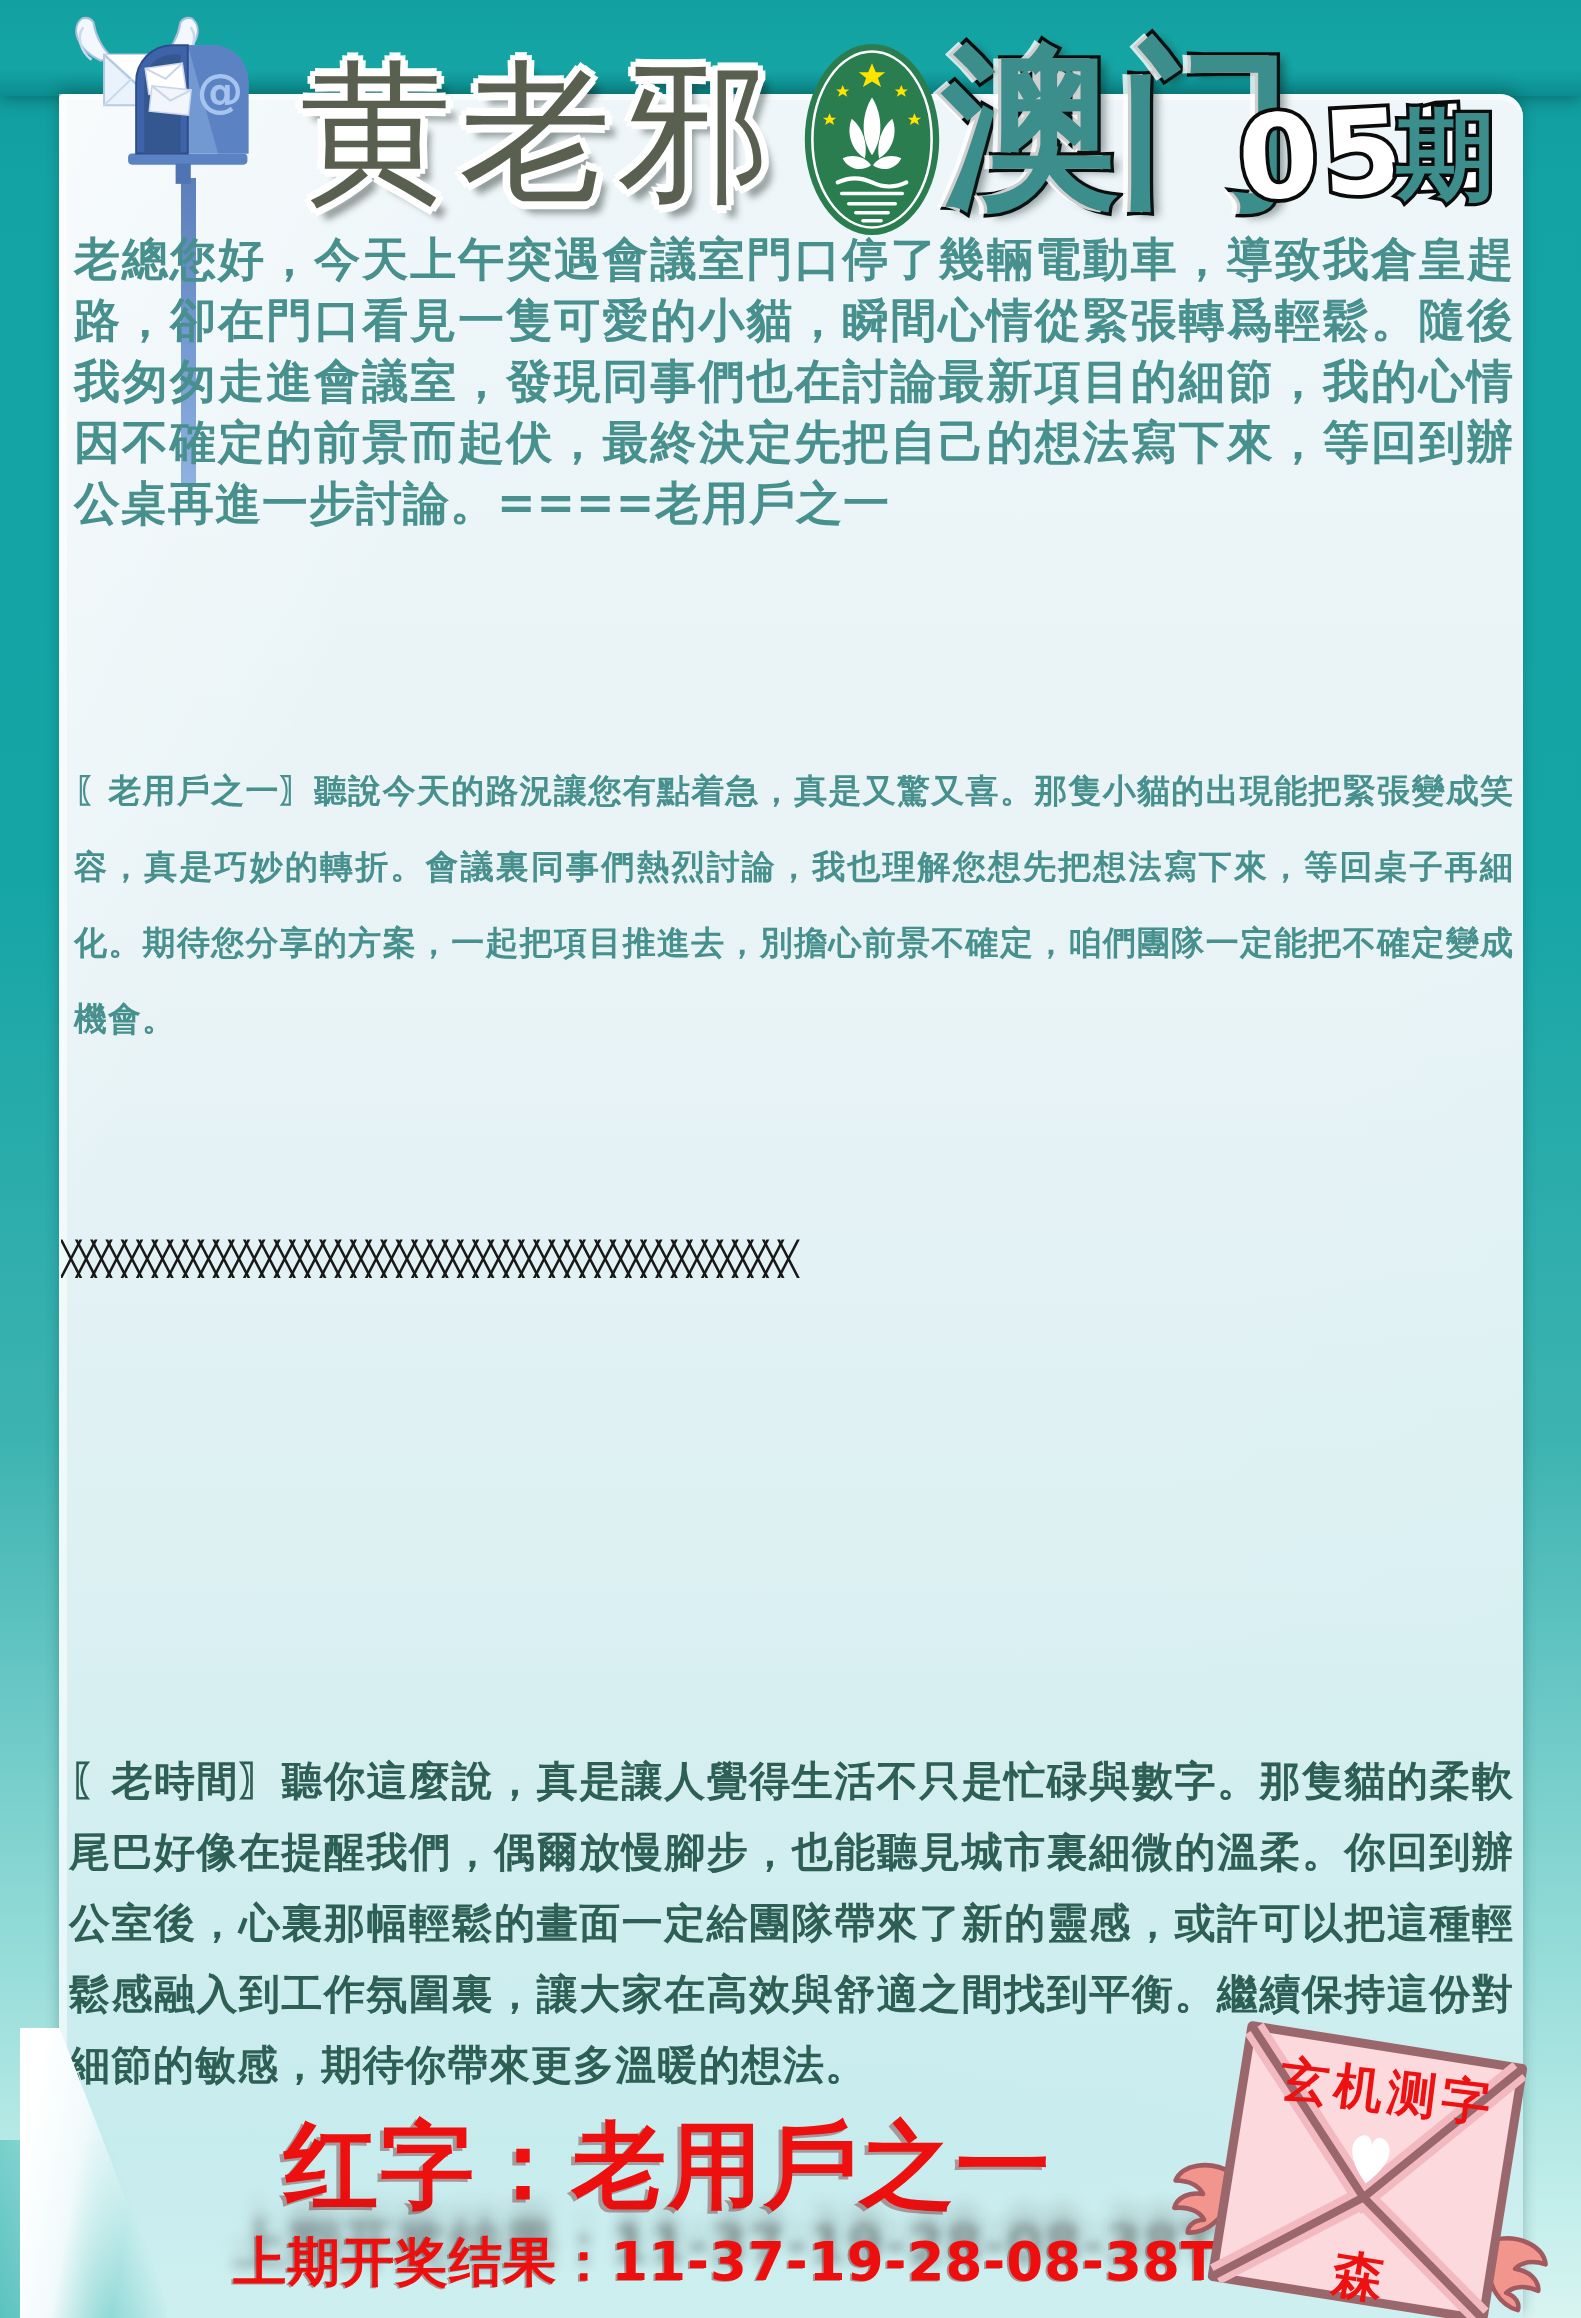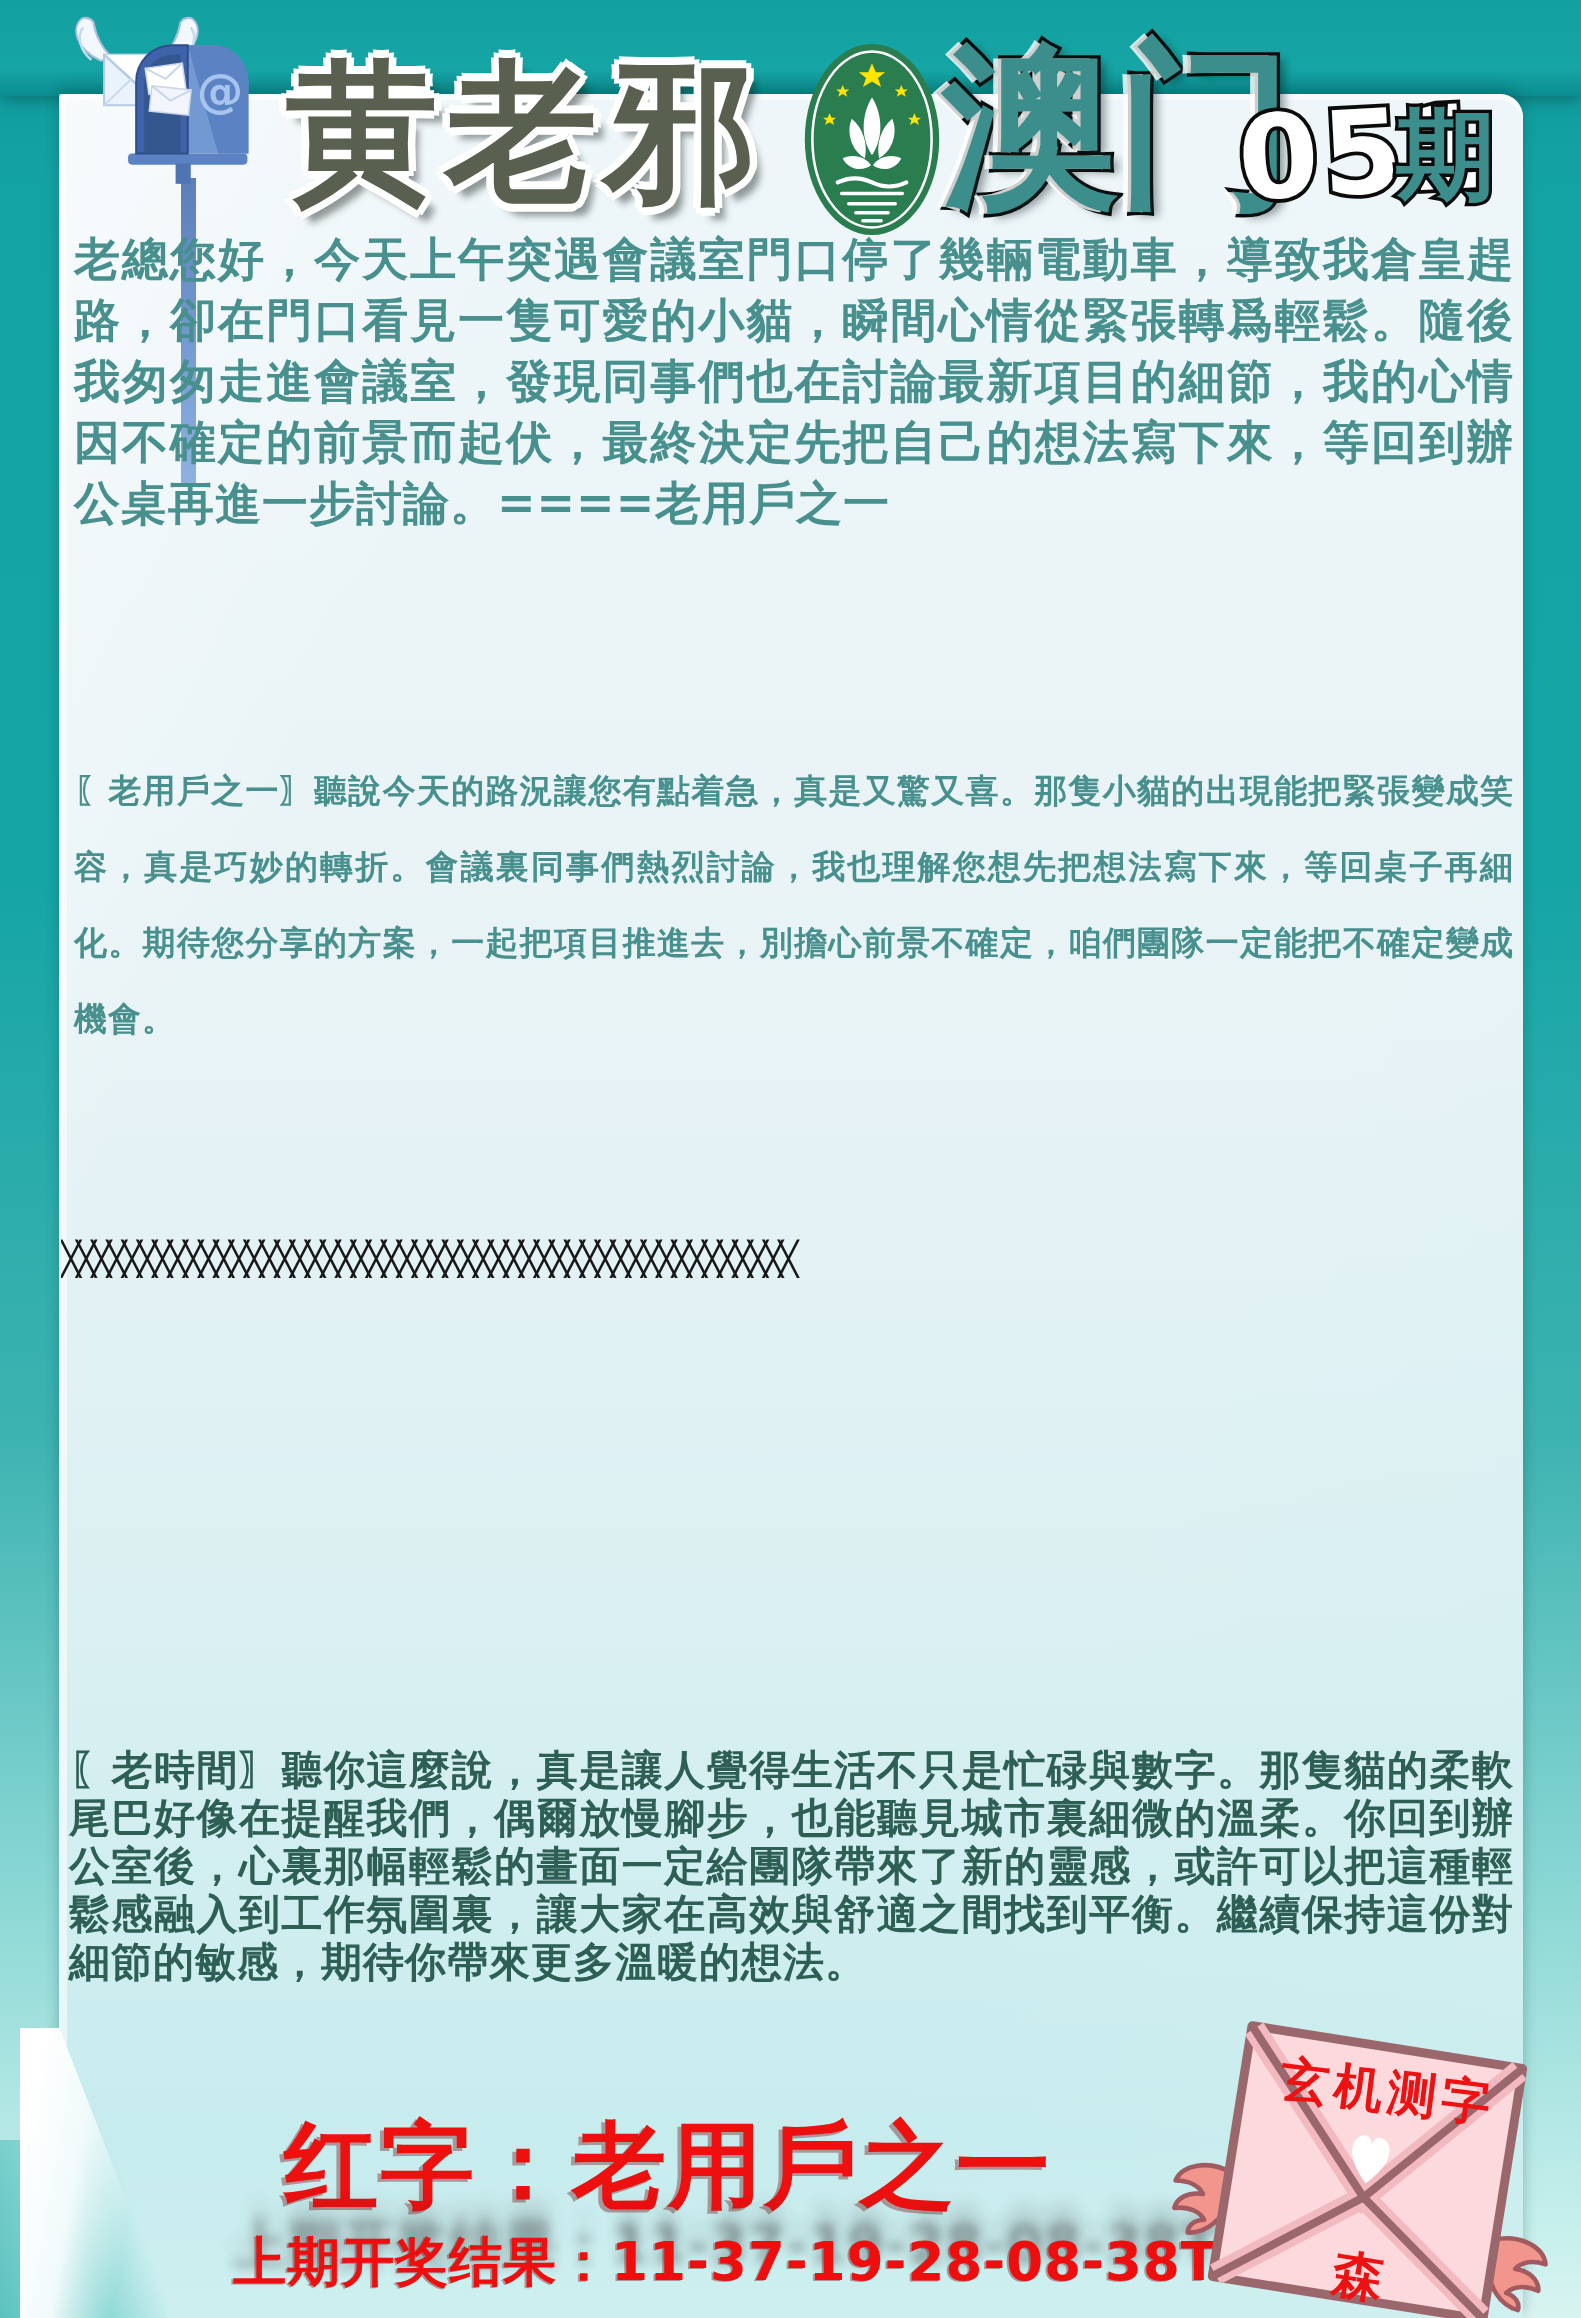--- a/index.html
+++ b/index.html
@@ -13,40 +13,40 @@
     background:linear-gradient(180deg,#12a0a1 0%,#16a5a5 70%,#0c8d90 100%);
     box-shadow:0 5px 13px rgba(0,50,50,.35);}
   
   .panel{position:absolute;left:59px;top:94px;width:1464px;height:2225px;
     background:linear-gradient(180deg,#eef6f9 0%,#e8f3f6 42%,#dbf0f2 68%,#c7ecee 92%,#cdeff0 100%);
     border-radius:5px 23px 0 0;
     box-shadow:0 -6px 14px rgba(0,60,60,.30), inset 8px 0 0 rgba(255,255,255,.55), inset 0 6px 0 rgba(255,255,255,.5);}
   .sheen{position:absolute;left:59px;top:94px;width:1464px;height:2225px;pointer-events:none;
     background:linear-gradient(115deg,rgba(255,255,255,.55) 0%,rgba(255,255,255,0) 22%,rgba(255,255,255,0) 70%,rgba(210,240,240,.35) 100%);}
   
-  .brand{position:absolute;left:286px;top:32px;font-size:152px;font-weight:700;color:#59604f;letter-spacing:7px;white-space:nowrap;
+  .brand{position:absolute;left:300px;top:32px;font-size:152px;font-weight:400;color:#59604f;letter-spacing:7px;white-space:nowrap;
     text-shadow:-5px -5px 0 #fff,5px -5px 0 #fff,-5px 5px 0 #fff,5px 5px 0 #fff,-7.6px 0 0 #fff,7.6px 0 0 #fff,0 -7.6px 0 #fff,0 7.6px 0 #fff,10px 12px 7px rgba(25,35,30,.45);}
   .region{position:absolute;left:942px;top:9px;font-size:178px;font-weight:900;color:#3c8e8c;letter-spacing:-3px;white-space:nowrap;
     -webkit-text-stroke:6.6px #0d0d0d;paint-order:stroke fill;
     text-shadow:-8px 0 0 rgba(255,255,255,.8),8px 4px 9px rgba(10,30,30,.4);text-align:right;}
   .issue-num{position:absolute;left:1238px;top:85px;font-size:116px;font-weight:900;color:#ffffff;letter-spacing:3px;
     -webkit-text-stroke:7.6px #0b0b0b;paint-order:stroke fill;transform:rotate(-3deg);white-space:nowrap;}
   .issue-suffix{position:absolute;left:1396px;top:90px;font-size:99px;font-weight:900;color:#3c8e8c;
     -webkit-text-stroke:6.6px #0b0b0b;paint-order:stroke fill;white-space:nowrap;}
   .logo{position:absolute;left:803px;top:43px;width:138px;height:193px;}
   .winged-env{position:absolute;left:56px;top:10px;width:167px;height:109px;}
   .mailbox{position:absolute;left:121px;top:26px;width:134px;height:162px;}
   .pole{position:absolute;left:181px;top:178px;width:15px;height:308px;border-radius:0 0 4px 4px;
     background:linear-gradient(180deg,#4f74b4 0%,#6b93cf 55%,#86abdf 100%);opacity:.92;}
   
   .para{position:absolute;left:74px;width:1440px;color:#47908e;font-weight:700;text-align:justify;letter-spacing:1px;}
   .p1{top:229px;font-size:46px;line-height:61px;}
   .p2{top:753px;font-size:33px;line-height:76px;}
   .p3{top:1293px;font-size:46px;line-height:96px;}
-  .p4{top:1746px;font-size:41px;line-height:48px;color:#2d5f55;font-weight:800;width:1445px;left:69px;}
+  .p4{top:1746px;font-size:41px;line-height:71px;color:#2d5f55;font-weight:800;width:1445px;left:69px;}
   .stitch{position:absolute;left:61px;top:1235px;width:1463px;height:47px;overflow:hidden;white-space:nowrap;
     font-size:33px;line-height:47px;letter-spacing:-4.6px;color:#181818;font-weight:700;}
   .red-heading{position:absolute;left:284px;top:2103px;font-size:94px;font-weight:900;color:#ee0f0f;letter-spacing:2px;white-space:nowrap;
     text-shadow:-4px 2.5px 0 rgba(110,15,18,.38);}
   .results{position:absolute;left:0;top:2227px;width:1581px;text-align:center;font-size:53px;font-weight:900;color:#ef0e0e;letter-spacing:1px;white-space:nowrap;
     text-shadow:0 -17px 11px rgba(55,55,55,.45),0 -35px 17px rgba(55,55,55,.22),-2px 1px 0 rgba(120,20,20,.4);}
   
   .charm{position:absolute;left:1190px;top:2027px;width:354px;height:303px;transform:rotate(9deg);}
   .charm .body{position:absolute;left:35px;top:14px;width:283px;height:263px;background:#fbd9dc;border:9px solid #9a686c;border-radius:5px;box-sizing:border-box;}
   .charm .flaps{position:absolute;left:35px;top:14px;width:283px;height:263px;}

